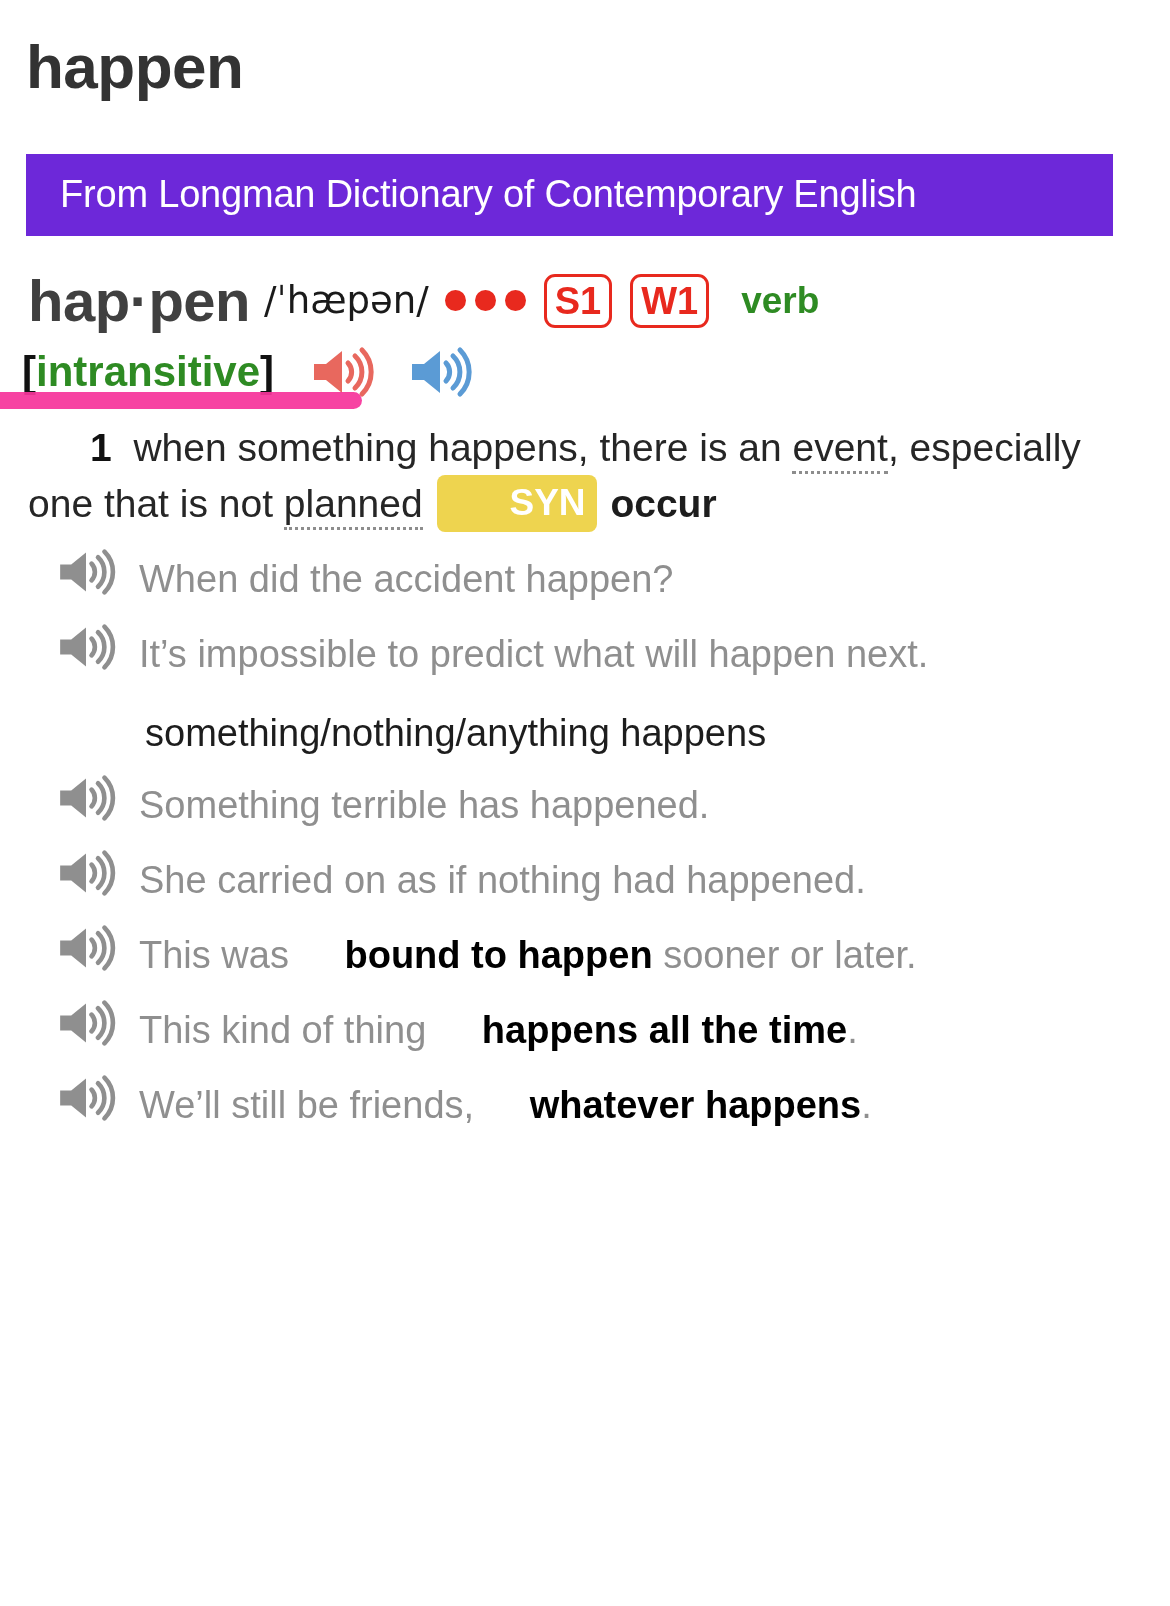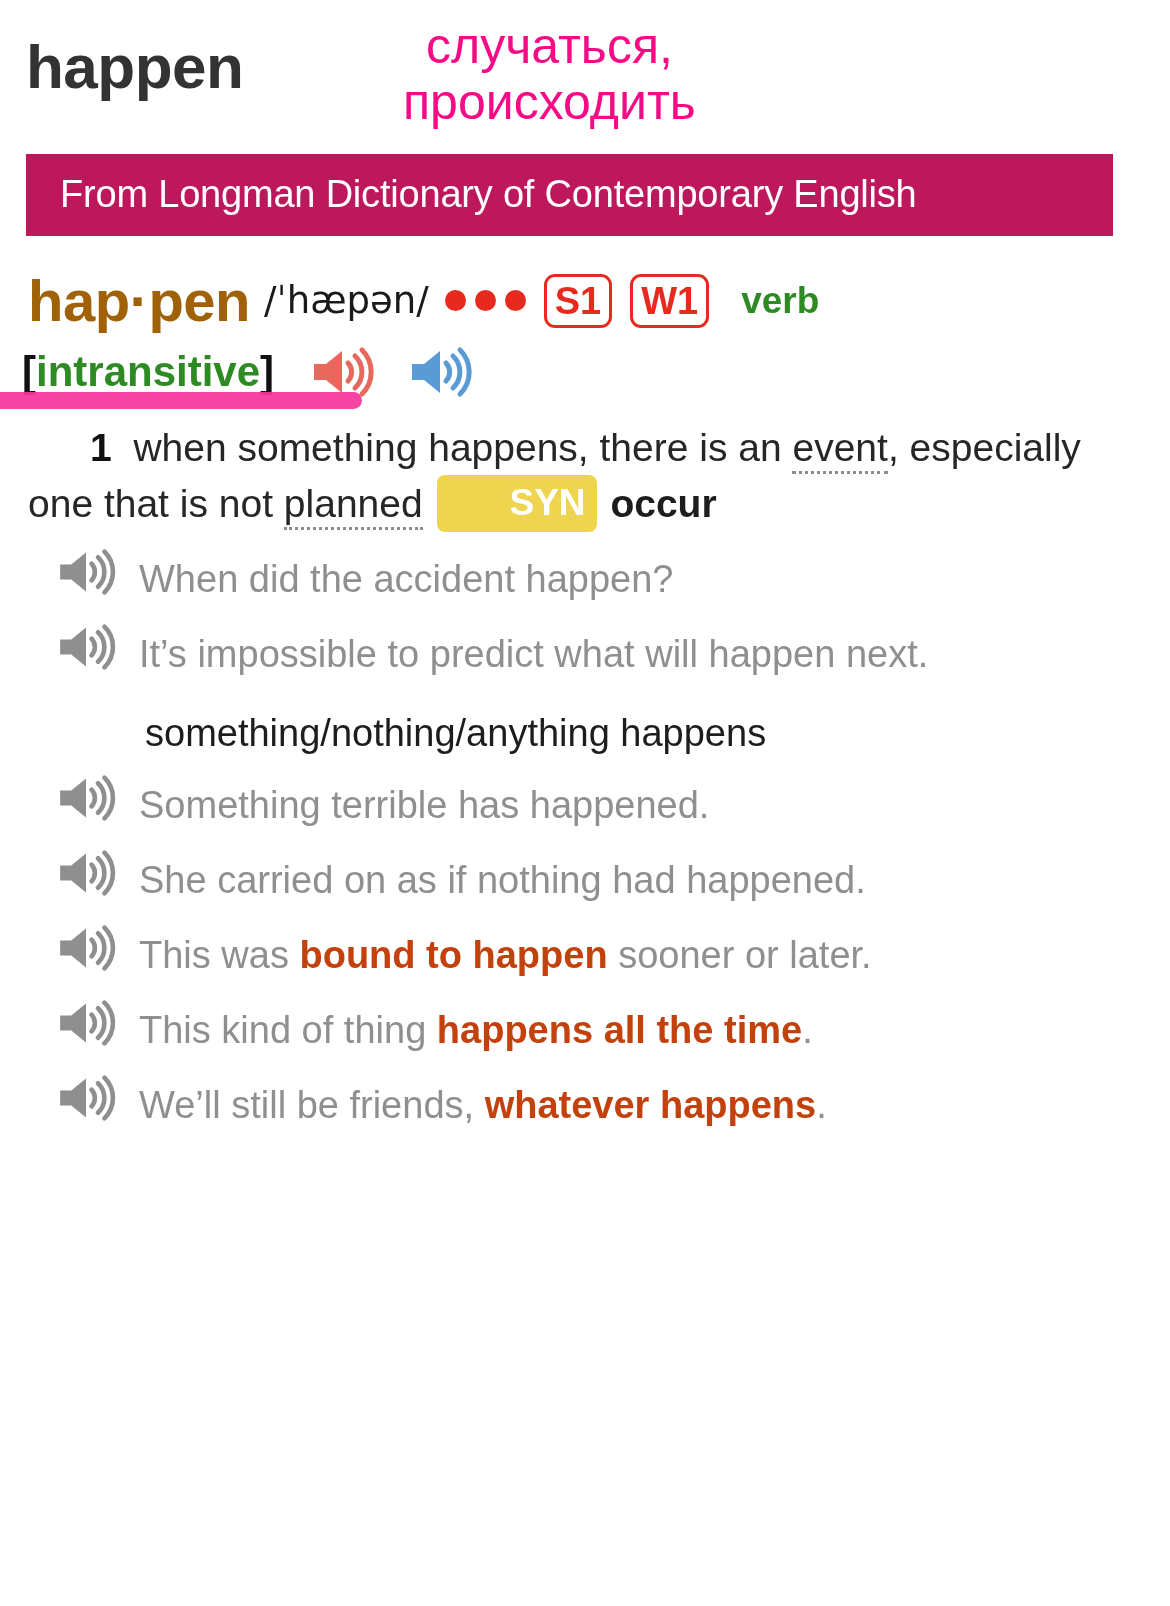--- a/index.html
+++ b/index.html
@@ -39,21 +39,21 @@
     font-weight: 400;
     color: #f70a86;
     line-height: 1.12;
     margin-left: 46px;
     margin-top: 4px;
     max-width: 520px;
   }
 
   
   .source-banner {
-    background: #be185d;
+    background: #6d28d9;
     color: #ffffff;
     font-size: 38px;
     font-weight: 400;
     line-height: 1.42;
     padding: 14px 0 14px 34px;
     margin: 4px 57px 0 26px;
     letter-spacing: -0.2px;
   }
 
   
@@ -64,21 +64,21 @@
   .hw-line {
     padding-left: 28px;
     line-height: 1.0;
     display: flex;
     align-items: center;
     flex-wrap: wrap;
   }
   .hw-word {
     font-size: 58px;
     font-weight: 700;
-    color: #a16207;
+    color: #404040;
     letter-spacing: -0.5px;
     white-space: nowrap;
   }
   .hw-ipa {
     font-size: 37px;
     font-weight: 400;
     color: #1a1a1a;
     margin-left: 14px;
     white-space: nowrap;
     font-family: "DejaVu Sans", sans-serif;
@@ -206,39 +206,39 @@
     position: relative;
   }
   .example .spk {
     display: inline-block;
     vertical-align: -4px;
     margin-left: -90px;
     margin-right: 22px;
     line-height: 0;
   }
   .example b {
-    color: #c2410c;
-    font-weight: 700;
+    color: #000000;
+    font-weight: 700;
+    margin-left: 45px;
   }
 
   .colloc {
     font-size: 38px;
     font-weight: 400;
     color: #1d1d1d;
     padding-left: 145px;
     margin-top: 26px;
     line-height: 1.3;
   }
 </style>
 </head>
 <body>
 
 <div class="title-row">
   <div class="headword-en">happen</div>
-  <div class="headword-ru">случаться, происходить</div>
 </div>
 
 <div class="source-banner">From Longman Dictionary of Contemporary English</div>
 
 <div class="entry">
 
   <div class="hw-line">
     <span class="hw-word">hap·pen</span>
 
     <span class="hw-ipa">/ˈhæpən/</span>

